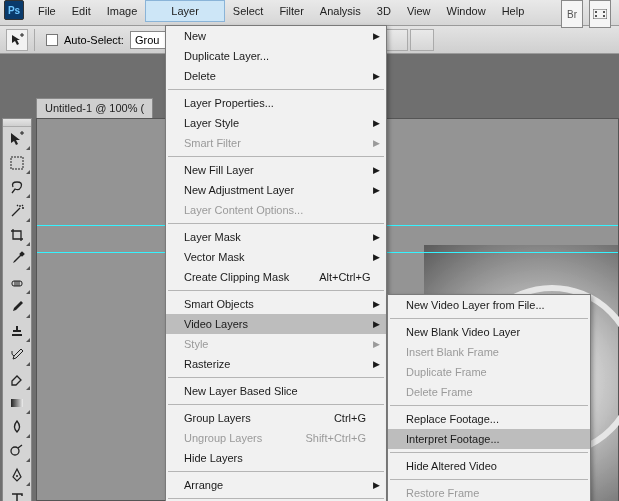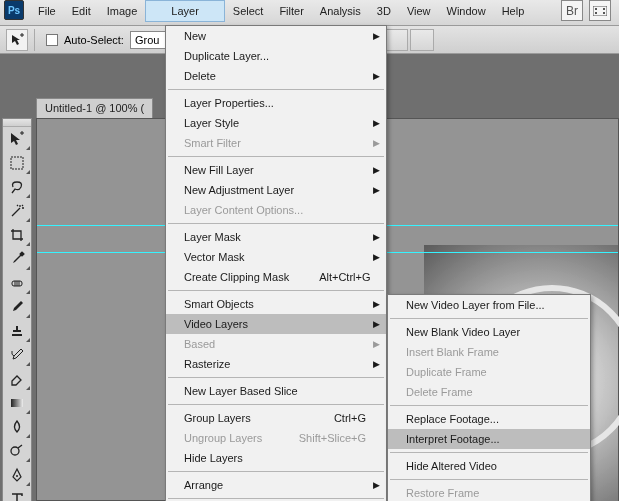--- a/index.html
+++ b/index.html
@@ -2,21 +2,21 @@
 <html><head>
 <meta charset="utf-8">
 <style>
 * { margin: 0; padding: 0; box-sizing: border-box; font-family: Tahoma, sans-serif; font-size: 11px; user-select: none; }
 body { width: 619px; height: 501px; overflow: hidden; background: #6f6f6f; position: relative; }
 .menubar { height: 26px; background: linear-gradient(#e9e9e9,#d6d6d6); display: flex; align-items: flex-start; padding-left: 4px; border-bottom: 1px solid #9a9a9a; position: relative; z-index: 5; }
 .ps-icon { width: 20px; height: 20px; background:#0a3a6b; color:#6ec6ff; font-weight:bold; font-size:10px; display:flex; align-items:center; justify-content:center; border:1px solid #333; margin-right:6px; border-radius:2px; }
 .menu-item { padding: 5px 8px; color:#222; }
 .menu-item.open { background:#cde6f7; border:1px solid #8ab4d8; padding:4px 25px; }
 .menubar-right { margin-left:auto; display:flex; gap:6px; padding-right:8px; }
-.small-box { width:22px; height:21px; border:1px solid #888; background:#f5f5f5; display:flex; align-items:center; justify-content:center; font-size:12px; color:#555; }
+.small-box { width:22px; height:28px; border:1px solid #888; background:#f5f5f5; display:flex; align-items:center; justify-content:center; font-size:10px; color:#555; }
 .optbar { height:28px; background:linear-gradient(#e3e3e3,#cfcfcf); border-bottom:1px solid #9a9a9a; display:flex; align-items:center; padding-left:6px; gap:6px; position:relative; z-index:4; }
 .opt-move { width:22px; height:22px; border:1px solid #aaa; background:#f2f2f2; display:flex; align-items:center; justify-content:center; }
 .opt-sep { width:6px; height:22px; border-left:1px solid #aaa; }
 .checkbox { width:12px; height:12px; border:1px solid #777; background:#fff; }
 .combo { height:18px; border:1px solid #888; background:#fff; display:flex; align-items:center; padding:0 4px; gap:20px; }
 .combo .arrow { font-size:8px; color:#555; }
 .opt-icons { display:flex; gap:2px; margin-left:4px; }
 .opt-btn { width:24px; height:22px; background:linear-gradient(#e9e9e9,#d6d6d6); border:1px solid #aaa; }
 .workspace { position:absolute; top:54px; left:0; right:0; bottom:0; background:#6f6f6f; overflow:hidden;margin-top:40px; }
 .tab { position:absolute; top:4px; left:36px; height:20px; background:#cfcfcf; border:1px solid #888; border-bottom:none; padding:3px 8px; font-size:11px; color:#222; z-index:2; }
@@ -362,39 +362,39 @@
     <div class="sep"></div>
     <div class="row">
       <span>Smart Objects</span>
       <span class="sub">▶</span>
     </div>
     <div class="row highlight">
       <span>Video Layers</span>
       <span class="sub">▶</span>
     </div>
     <div class="row disabled">
-      <span>Based</span>
+      <span>Style</span>
       <span class="sub">▶</span>
     </div>
     <div class="row">
       <span>Rasterize</span>
       <span class="sub">▶</span>
     </div>
     <div class="sep"></div>
     <div class="row">
       <span>New Layer Based Slice</span>
     </div>
     <div class="sep"></div>
     <div class="row">
       <span>Group Layers</span>
       <span class="shortcut">Ctrl+G</span>
     </div>
     <div class="row disabled">
       <span>Ungroup Layers</span>
-      <span class="shortcut">Shift+Slice+G</span>
+      <span class="shortcut">Shift+Ctrl+G</span>
     </div>
     <div class="row">
       <span>Hide Layers</span>
     </div>
     <div class="sep"></div>
     <div class="row">
       <span>Arrange</span>
       <span class="sub">▶</span>
     </div>
     <div class="sep"></div>

